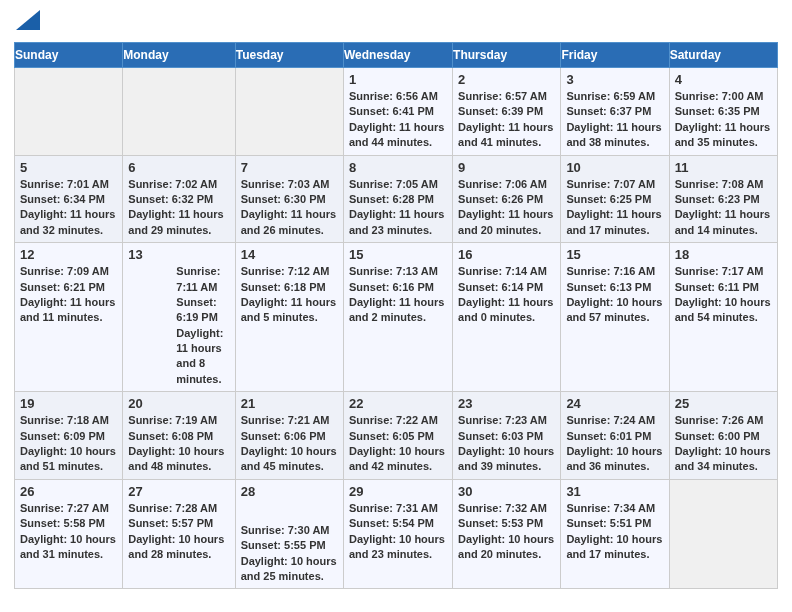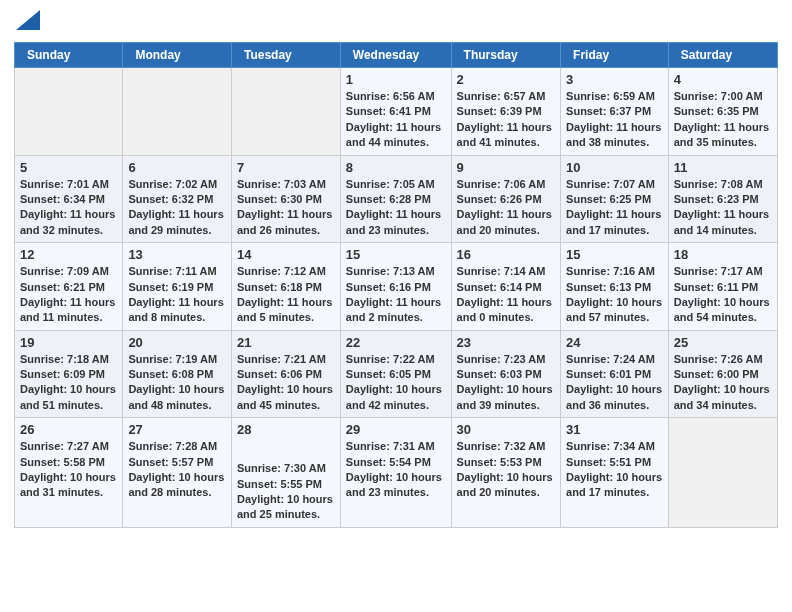--- a/index.html
+++ b/index.html
@@ -46,21 +46,21 @@
     table {
       width: 100%;
       border-collapse: collapse;
       border: 1px solid #ccc;
     }
     thead tr th {
       background-color: #2a6db5;
       color: #fff;
       font-size: 12px;
       font-weight: bold;
-      padding: 5px 12px;
+      padding: 5px 0;
       text-align: left;
       border: 1px solid #5090cc;
     }
     tbody tr td {
       width: 113px;
       vertical-align: top;
       padding: 4px 5px;
       border: 1px solid #ccc;
       font-size: 10px;
       color: #333;
@@ -195,21 +195,21 @@
         </tr>
         <tr>
           <td>
             <span class="day-number">12</span>
             <div class="day-info" style="white-space: pre-line;">Sunrise: 7:09 AM
 Sunset: 6:21 PM
 Daylight: 11 hours and 11 minutes.</div>
           </td>
           <td>
             <span class="day-number">13</span>
-            <div class="day-info" style="white-space: pre-line;">Sunrise: 7:11 AM
+            <div class="day-info" style="white-space: pre-line; margin-left: 48px;">Sunrise: 7:11 AM
 Sunset: 6:19 PM
 Daylight: 11 hours and 8 minutes.</div>
           </td>
           <td>
             <span class="day-number">14</span>
             <div class="day-info" style="white-space: pre-line;">Sunrise: 7:12 AM
 Sunset: 6:18 PM
 Daylight: 11 hours and 5 minutes.</div>
           </td>
           <td>

